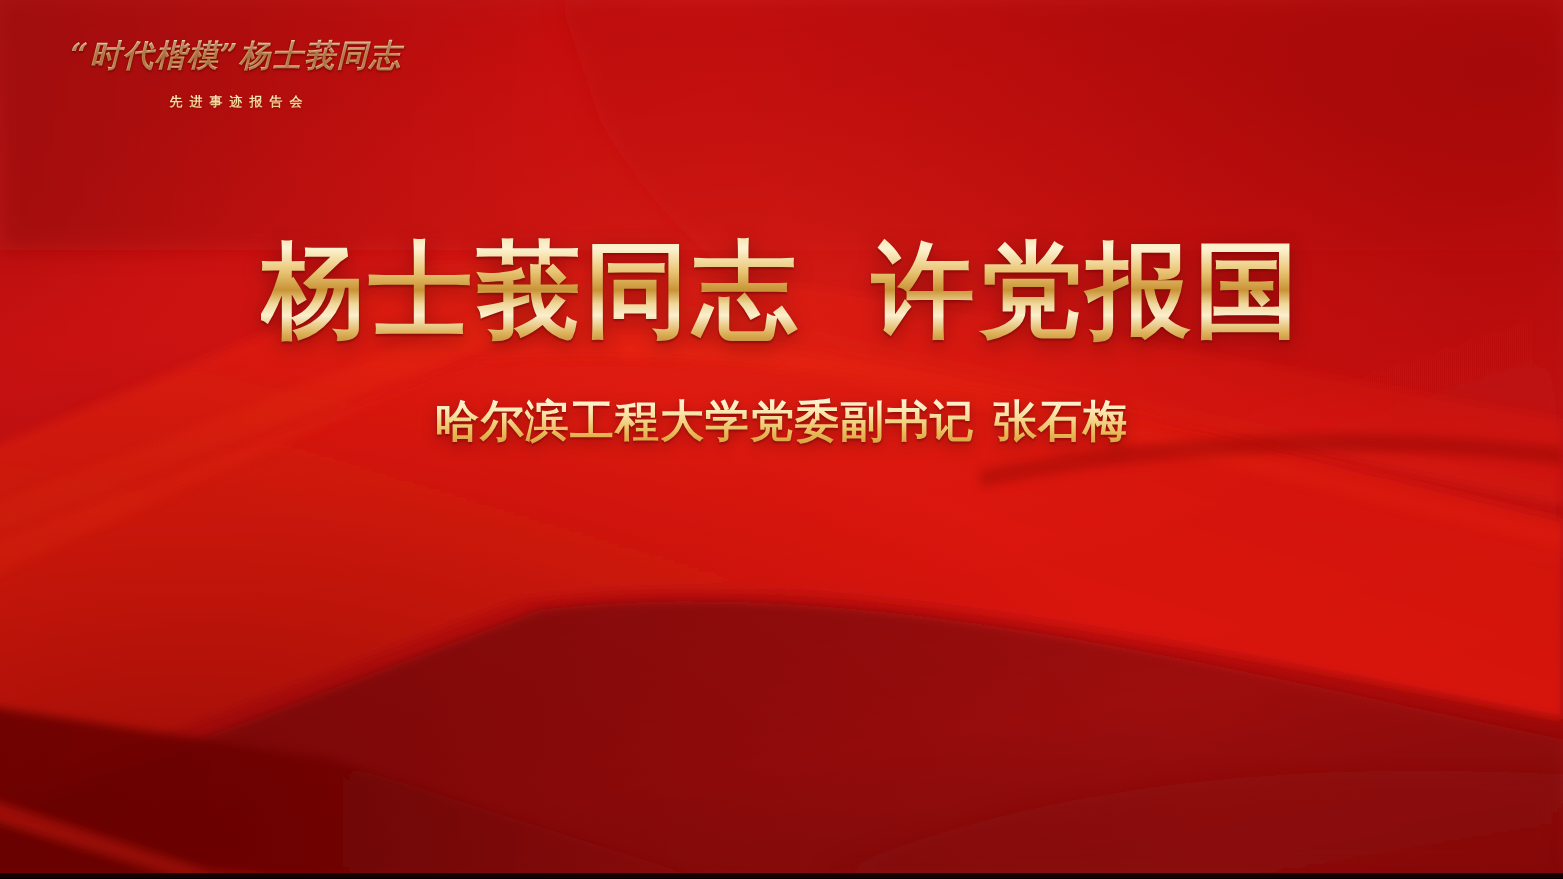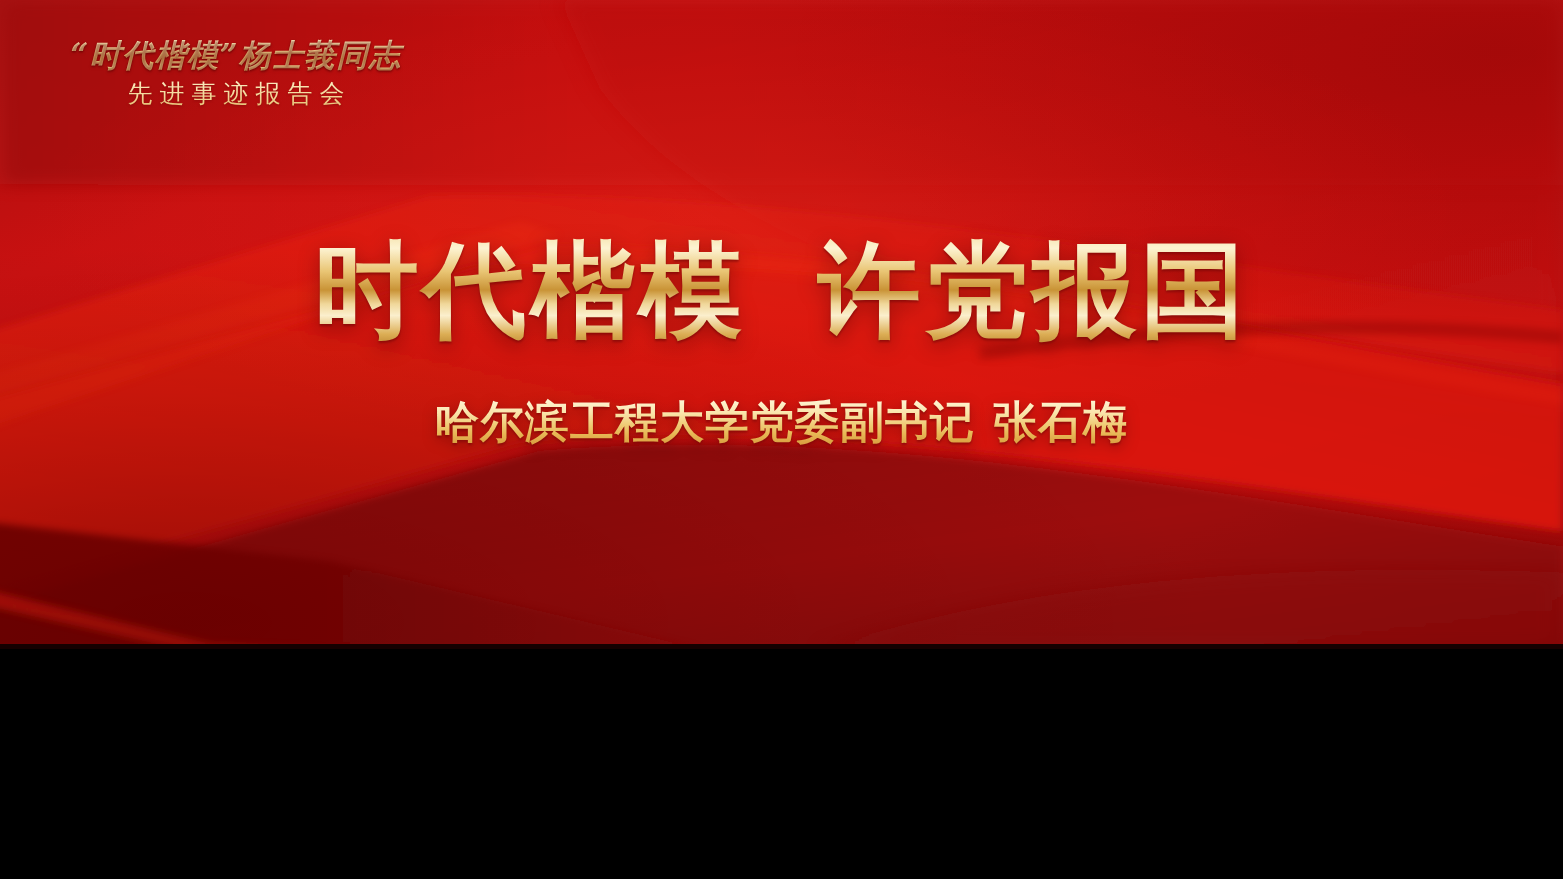--- a/index.html
+++ b/index.html
@@ -8,21 +8,21 @@
     padding: 0;
     background: #000;
   }
   body {
     font-family: "Liberation Sans", "DejaVu Sans", sans-serif;
   }
 
   #stage {
     position: relative;
     width: 1563px;
-    height: 649px;
+    height: 878px;
     overflow: hidden;
     background: #c01010;
     user-select: none;
   }
 
   
   .bg-layer {
     position: absolute;
     top: 0; left: 0;
     width: 100%;
@@ -86,24 +86,24 @@
         #f3d893 78%,
         #d9a94e 100%);
     -webkit-background-clip: text;
     background-clip: text;
     color: transparent;
     -webkit-text-fill-color: transparent;
     text-shadow: 0 1px 2px rgba(90,0,0,0.45);
     filter: drop-shadow(0 1px 1px rgba(110,5,5,0.55));
   }
   .header-line2 {
-    margin-top: 2px;
+    margin-top: 18px;
     font-family: "DejaVu Sans", "Liberation Sans", sans-serif;
-    font-weight: 400;
-    font-size: 25px;
+    font-weight: 700;
+    font-size: 13px;
     letter-spacing: 7px;
     padding-left: 7px;
     white-space: nowrap;
     background: linear-gradient(180deg,
         #fdf0c9 0%,
         #f5dda3 45%,
         #e3bc6c 100%);
     -webkit-background-clip: text;
     background-clip: text;
     color: transparent;
@@ -150,21 +150,21 @@
 
   
   .subtitle-wrap {
     position: absolute;
     left: 0; right: 0;
     top: 398px;
     text-align: center;
   }
   .subtitle {
     display: inline-block;
-    font-family: Liberation Sans, sans-serif;
+    font-family: Liberation Serif, serif;
     font-weight: 700;
     font-size: 44px;
     line-height: 1.1;
     letter-spacing: 1px;
     white-space: nowrap;
     background: linear-gradient(180deg,
         #fff6da 0%,
         #fbe6ad 30%,
         #f0cc78 55%,
         #e8b856 74%,
@@ -271,21 +271,21 @@
   </div>
 
   <div class="bg-vignette"></div>
 
   <div class="header-block">
     <div class="header-line1">“时代楷模”杨士莪同志</div>
     <div class="header-line2">先进事迹报告会</div>
   </div>
 
   <div class="title-wrap">
-    <span class="main-title">时代楷模</span><span class="title-gap"></span><span class="main-title">许党报国</span>
+    <span class="main-title">杨士莪同志</span><span class="title-gap"></span><span class="main-title">许党报国</span>
   </div>
 
   <div class="subtitle-wrap">
     <span class="subtitle">哈尔滨工程大学党委副书记</span><span class="sub-gap"></span><span class="subtitle">张石梅</span>
   </div>
 
   <div class="bottom-bar"></div>
 
 </div>
 

